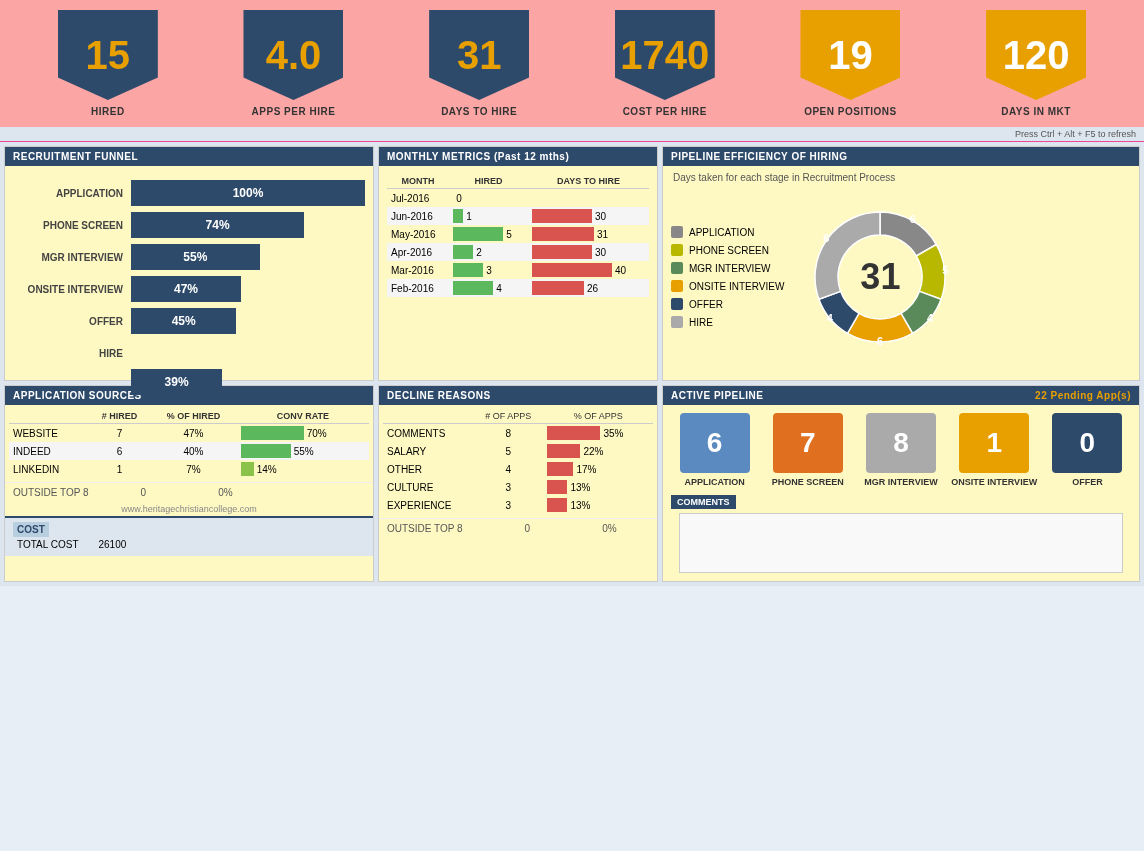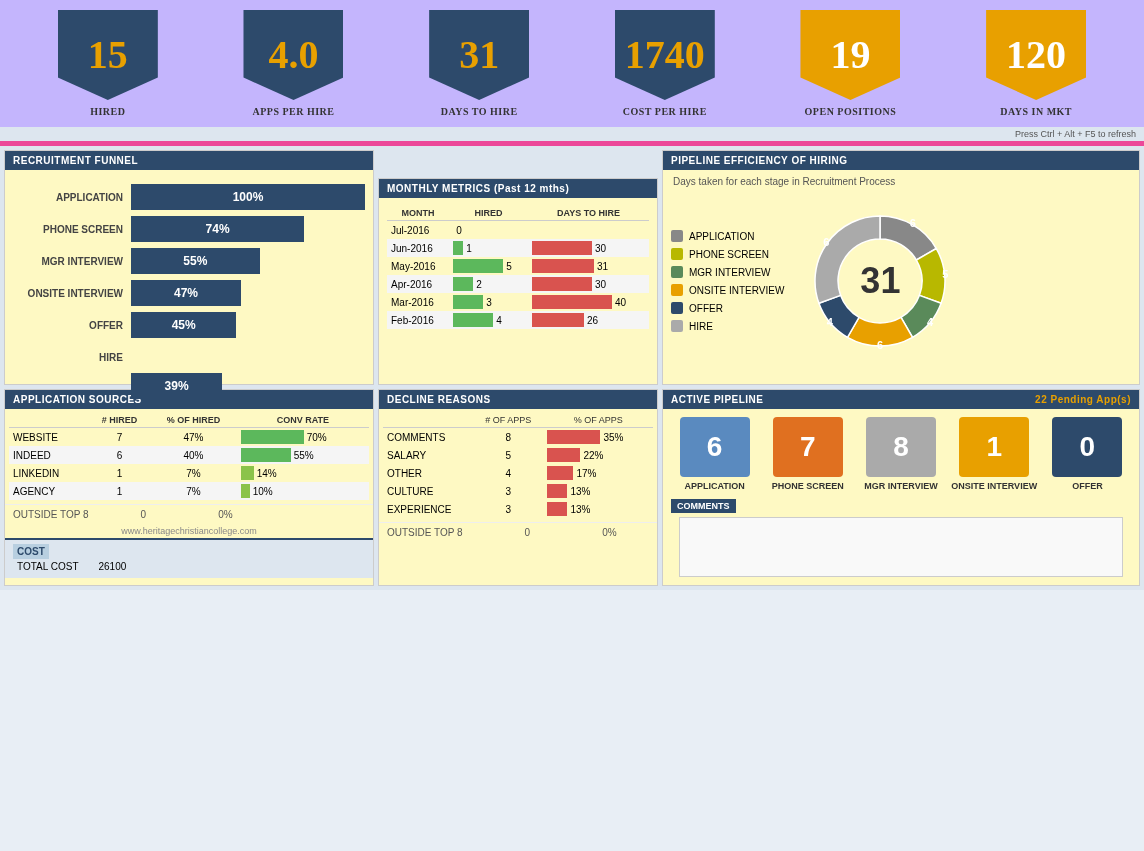--- a/index.html
+++ b/index.html
@@ -1,26 +1,25 @@
 <!DOCTYPE html>
 <html><head>
   <meta charset="utf-8">
   <style>
     * { box-sizing: border-box; margin: 0; padding: 0; }
     body { font-family: Arial, sans-serif; background: #e8eef5; font-size: 11px; width: 1144px; }
 
     
     .kpi-bar {
       display: flex;
-      background: #c4b5fd;
+      background: #fca5a5;
       padding: 10px 20px;
       gap: 10px;
       align-items: flex-end;
       justify-content: space-around;
-      font-family: Liberation Serif, serif;
     }
     .kpi-item {
       display: flex;
       flex-direction: column;
       align-items: center;
       gap: 2px;
     }
     .kpi-badge {
       position: relative;
       width: 100px;
@@ -48,21 +47,21 @@
       letter-spacing: 0.5px;
     }
 
     
     .refresh-bar {
       background: #dde6ef;
       text-align: right;
       padding: 2px 8px;
       font-size: 9px;
       color: #555;
-      border-bottom: 5px solid #ec4899;
+      border-bottom: 1px solid #ec4899;
     }
 
     
     .main-content {
       display: grid;
       grid-template-columns: 370px 280px 1fr;
       grid-template-rows: auto auto;
       gap: 4px;
       padding: 4px;
       background: #dde6ef;
@@ -108,21 +107,21 @@
       background: #2d4a6b;
       display: flex;
       align-items: center;
       justify-content: center;
       color: white;
       font-weight: bold;
       font-size: 12px;
     }
 
     
-    .metrics-panel { grid-column: 2; grid-row: 1; margin-top: 28px; }
+    .metrics-panel { grid-column: 2; grid-row: 1; }
     .metrics-table { width: 100%; border-collapse: collapse; }
     .metrics-table th {
       font-size: 9px;
       font-weight: bold;
       color: #333;
       padding: 2px 4px;
       text-align: center;
       border-bottom: 1px solid #ccc;
     }
     .metrics-table td {
@@ -602,31 +601,20 @@
     <td>LINKEDIN</td>
     <td>1</td>
     <td>7%</td>
     <td>
       <div class="bar-cell">
         <div style="width:13px; height:14px; background:#8bc34a; display:inline-block;"></div>
         <span>14%</span>
       </div>
     </td>
   </tr>
-            <tr>
-    <td>AGENCY</td>
-    <td>1</td>
-    <td>7%</td>
-    <td>
-      <div class="bar-cell">
-        <div style="width:9px; height:14px; background:#8bc34a; display:inline-block;"></div>
-        <span>10%</span>
-      </div>
-    </td>
-  </tr>
           </tbody>
       </table>
     </div>
     <div class="outside-row">
       <span>OUTSIDE TOP 8</span>
       <span>0</span>
       <span style="margin-left:20px;">0%</span>
     </div>
     <div class="watermark">www.heritagechristiancollege.com</div>
     <div class="cost-section">

